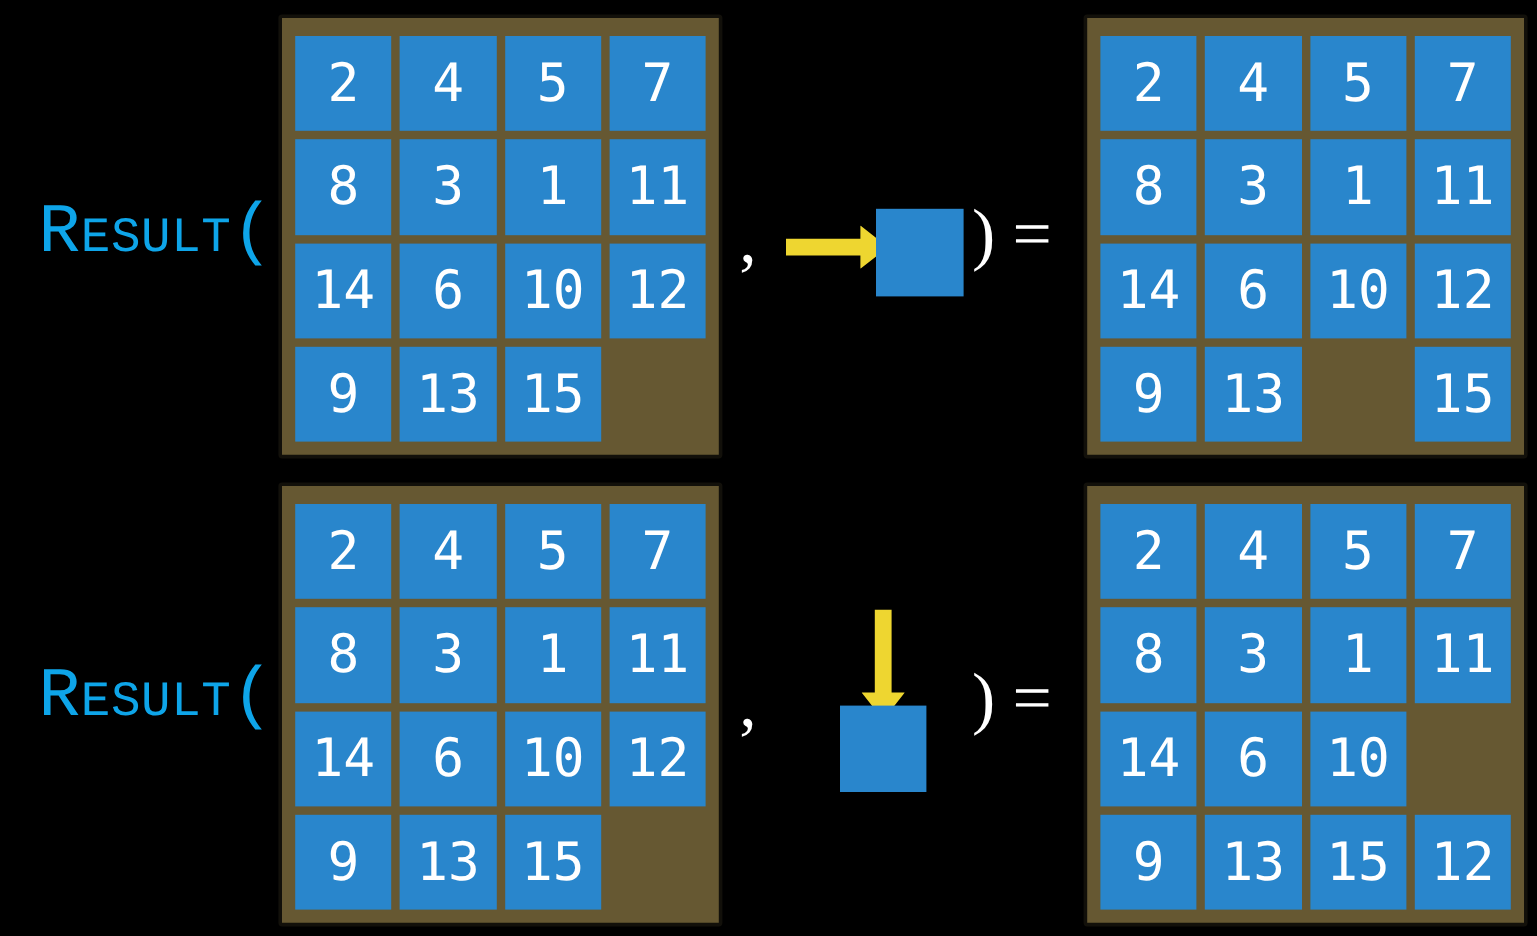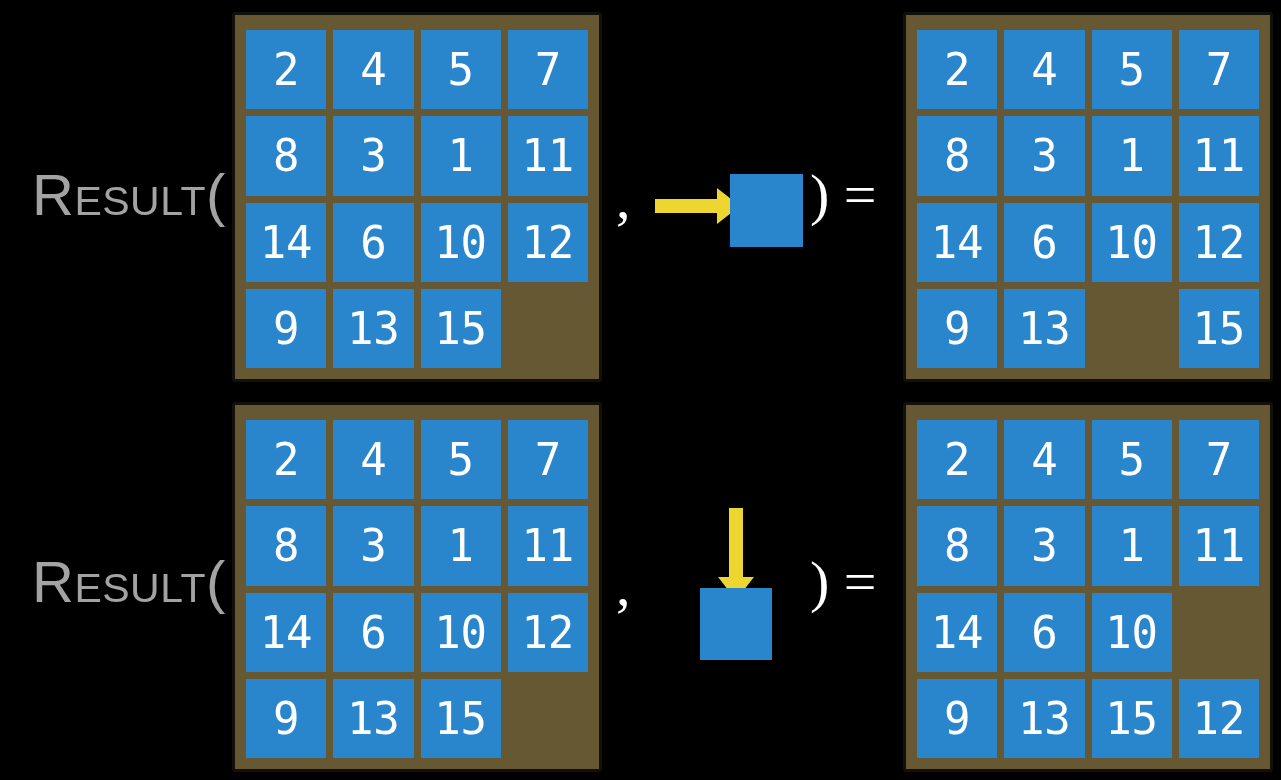--- a/index.html
+++ b/index.html
@@ -7,22 +7,22 @@
     position: relative;
     width: 1281px;
     height: 780px;
     background: #000000;
     overflow: hidden;
     font-family: "Liberation Serif", serif;
   }
   
   .fn-label {
     position: absolute;
-    color: #a3a3a3;
-    font-family: Liberation Sans, sans-serif;
+    color: #0ea5e9;
+    font-family: Liberation Mono, monospace;
     font-variant: small-caps;
     font-size: 58px;
     line-height: 62px;
     letter-spacing: 0.5px;
     white-space: nowrap;
   }
   .punct {
     position: absolute;
     color: #ffffff;
     font-family: "Liberation Serif", serif;

